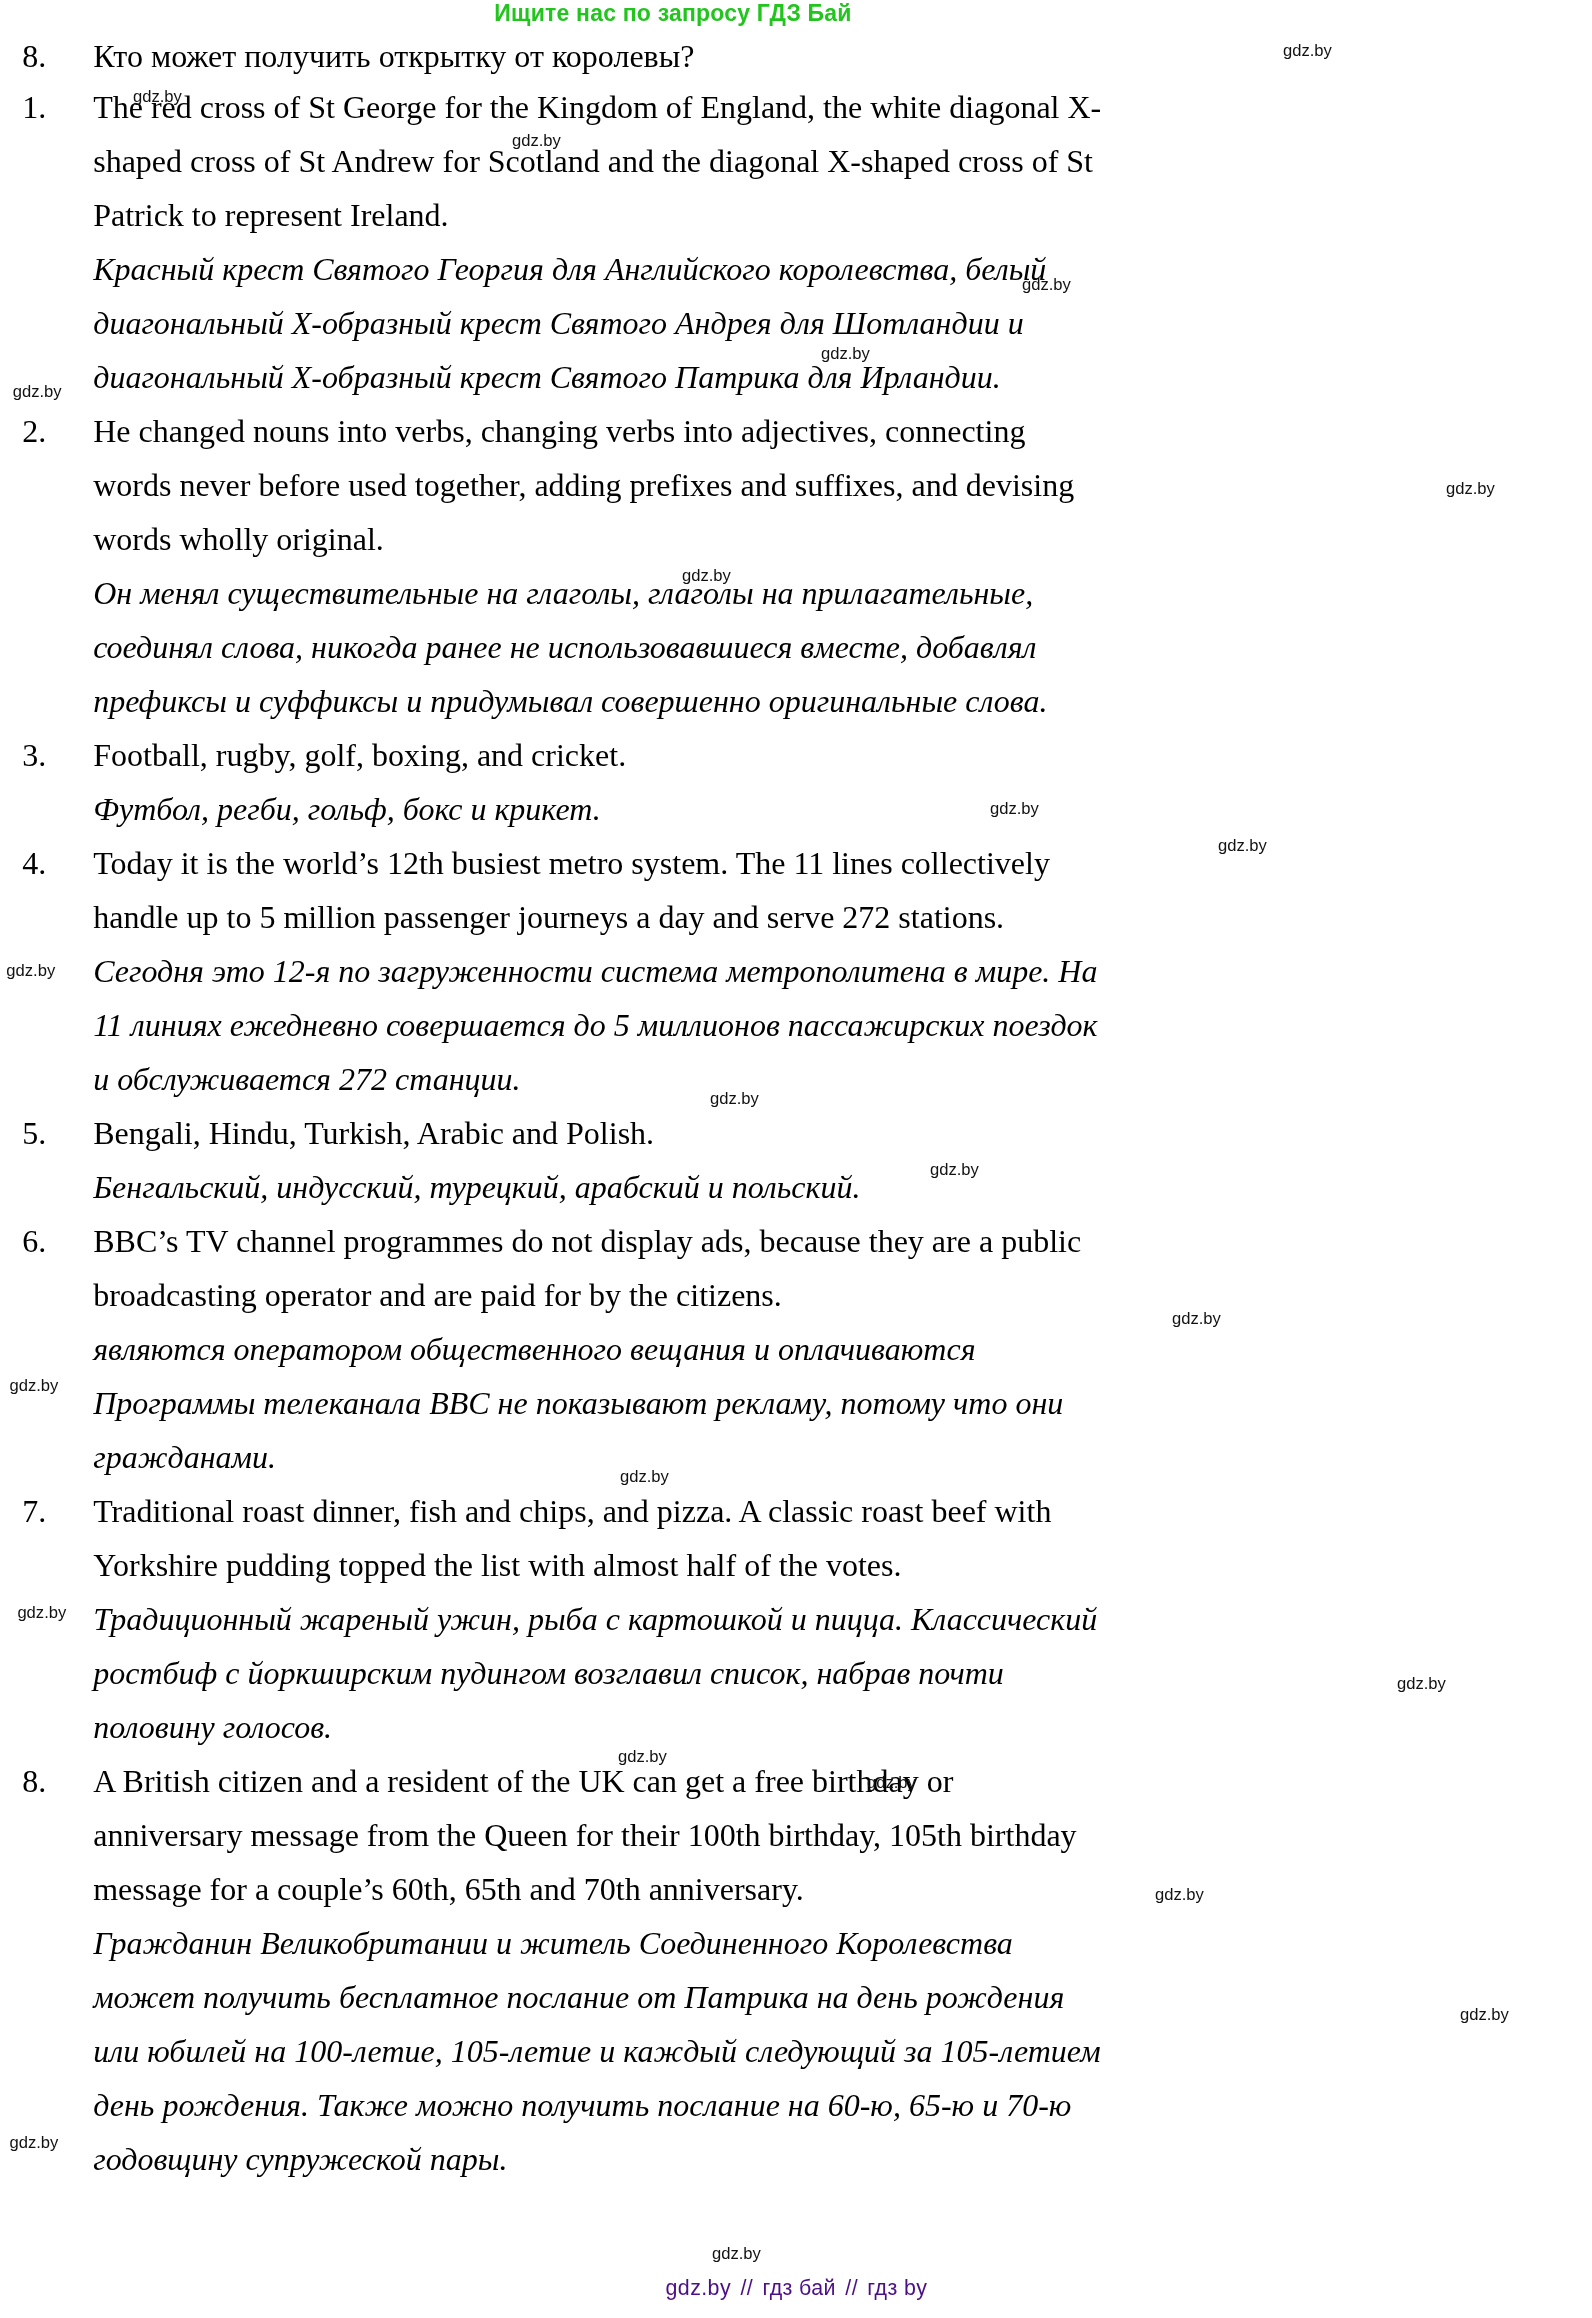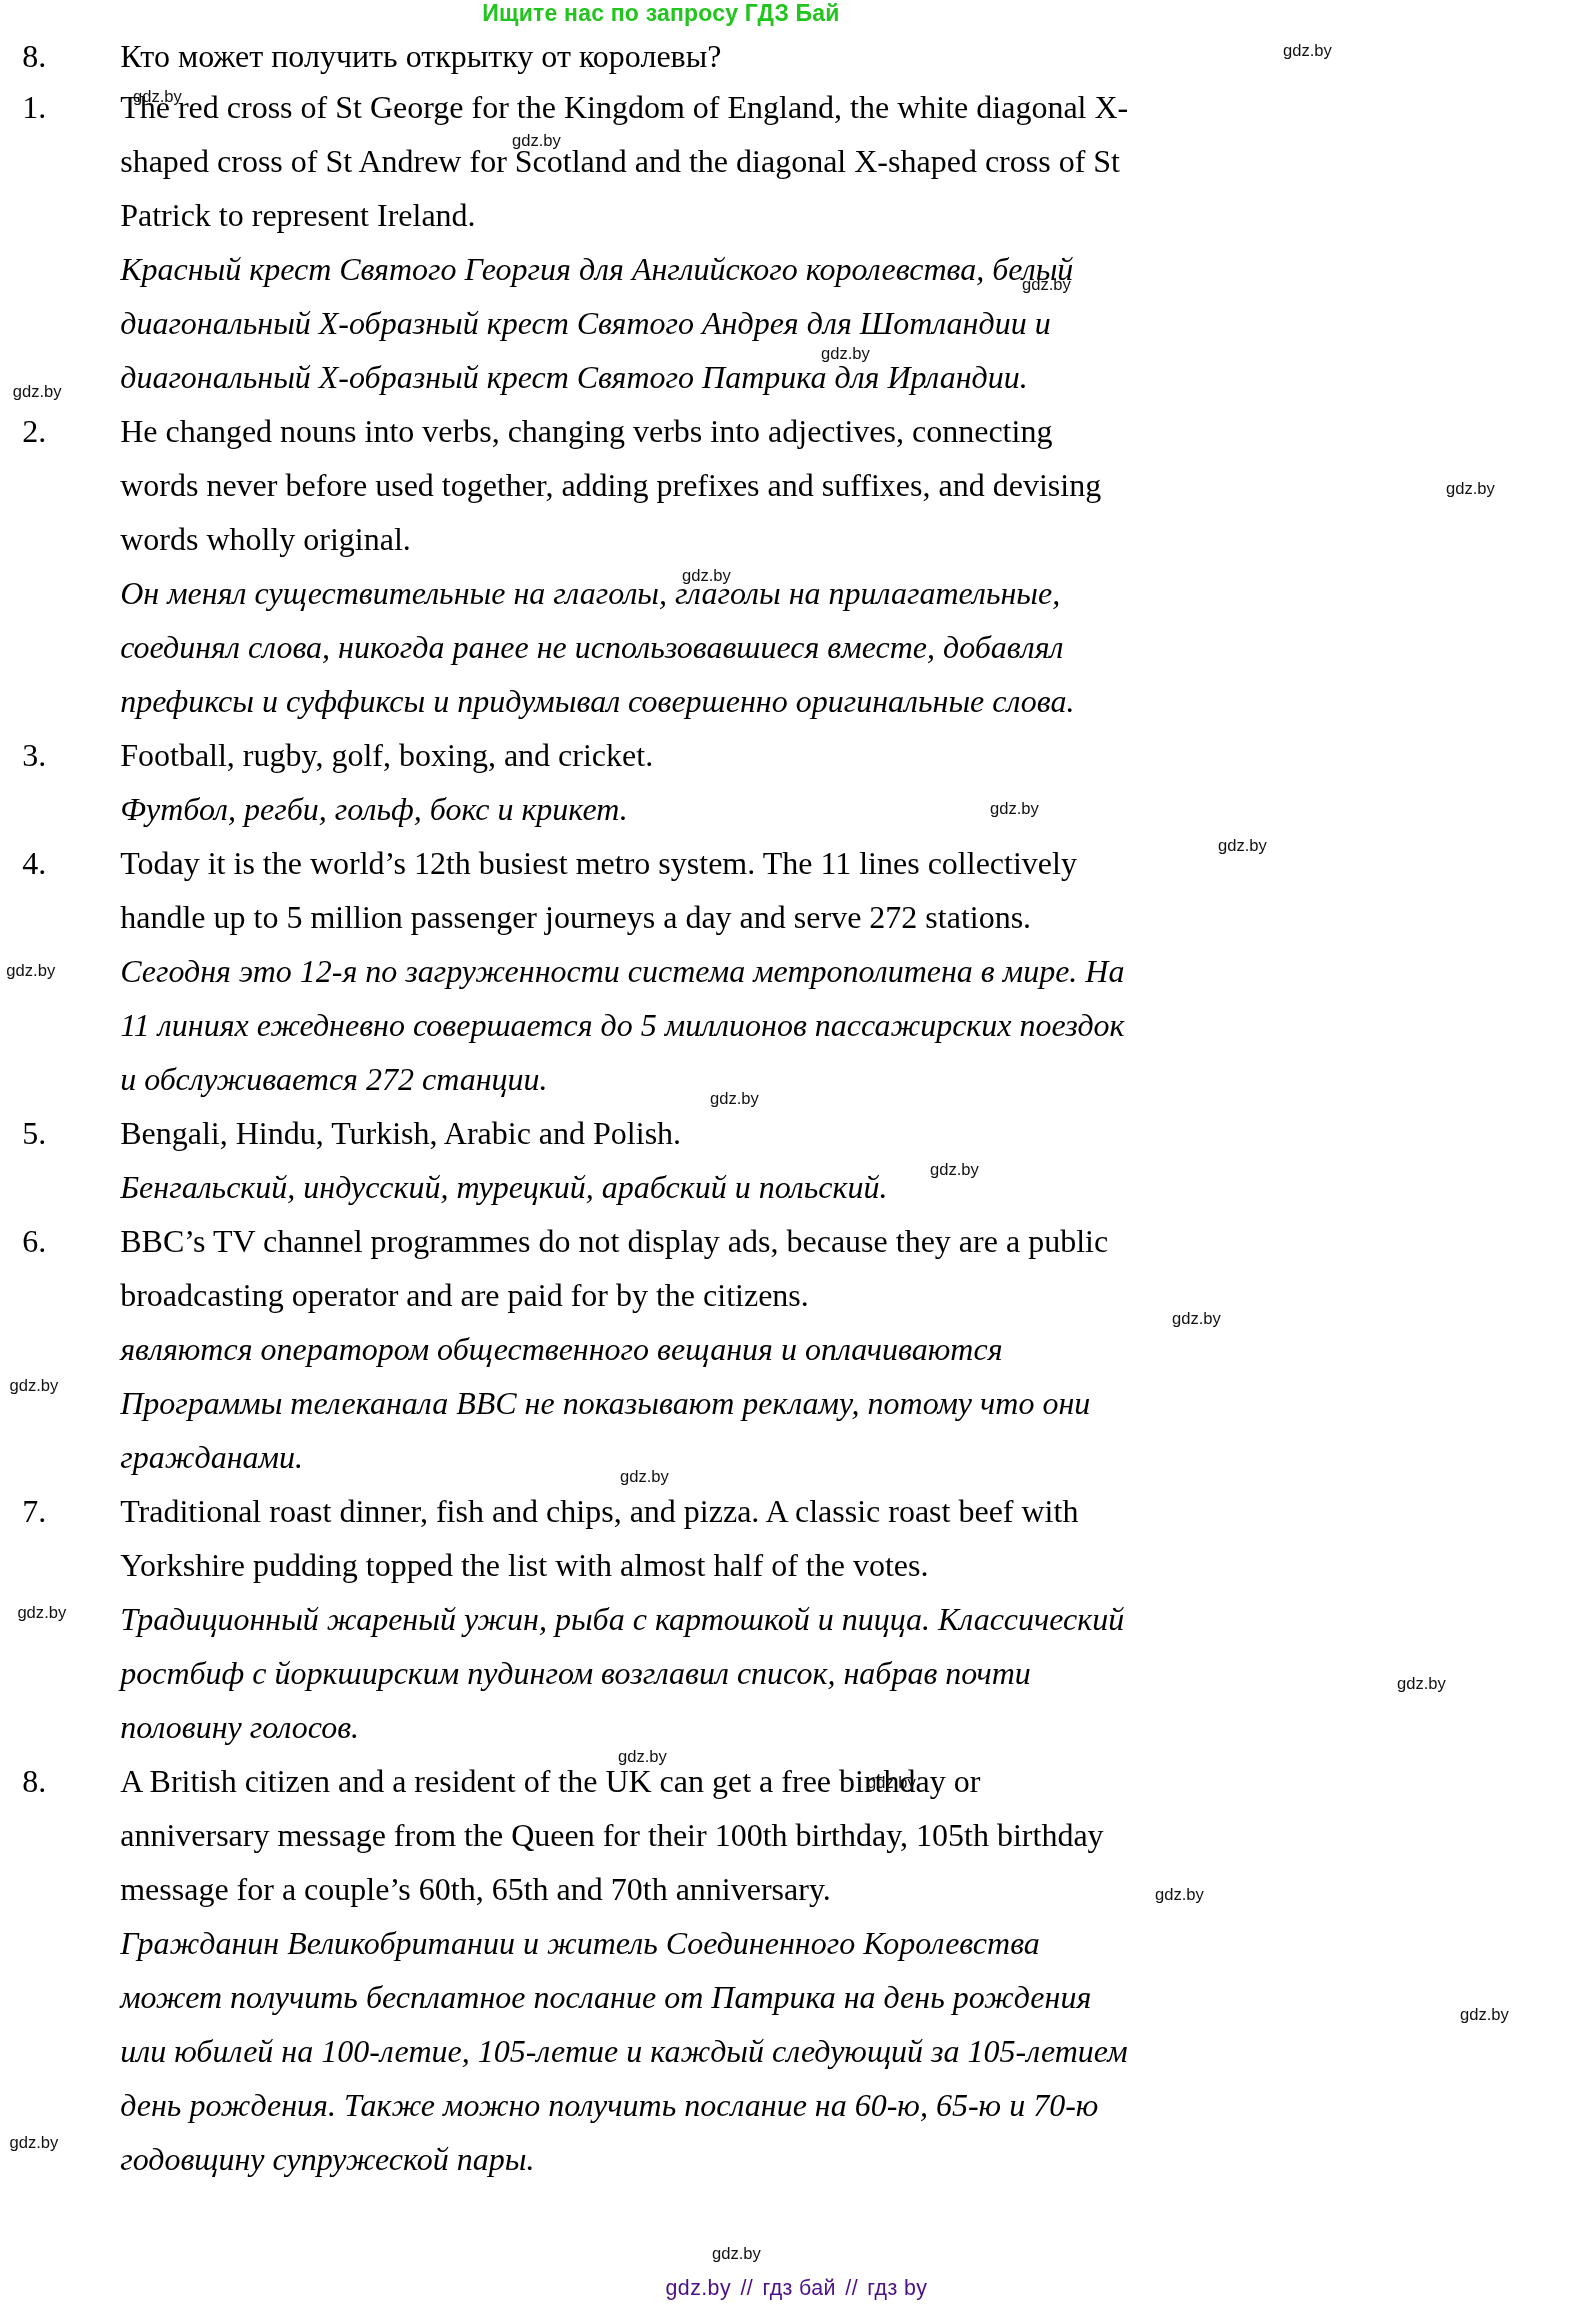--- a/index.html
+++ b/index.html
@@ -14,21 +14,21 @@
     position: relative;
     overflow: hidden;
     font-family: "Liberation Serif", "DejaVu Serif", serif;
     color: #000000;
   }
 
   
   #promo-banner {
     position: absolute;
     top: 0;
-    left: 0;
+    left: 12px;
     width: 1322px;
     text-align: center;
     font-family: "Liberation Sans", "DejaVu Sans", sans-serif;
     font-size: 23px;
     font-weight: 600;
     letter-spacing: 0.2px;
     color: #22c41e;
     line-height: 27px;
     white-space: nowrap;
   }
@@ -51,21 +51,20 @@
     flex: 0 0 79px;
     font-size: 32px;
     line-height: 54px;
     text-align: left;
     padding-left: 8px;
     box-sizing: border-box;
   }
   .block .body {
     flex: 1 1 auto;
     min-width: 0;
-    margin-left: 27px;
   }
 
   .line-en,
   .line-ru {
     font-size: 32px;
     line-height: 54px;
     white-space: nowrap;
   }
   .line-ru {
     font-style: italic;

